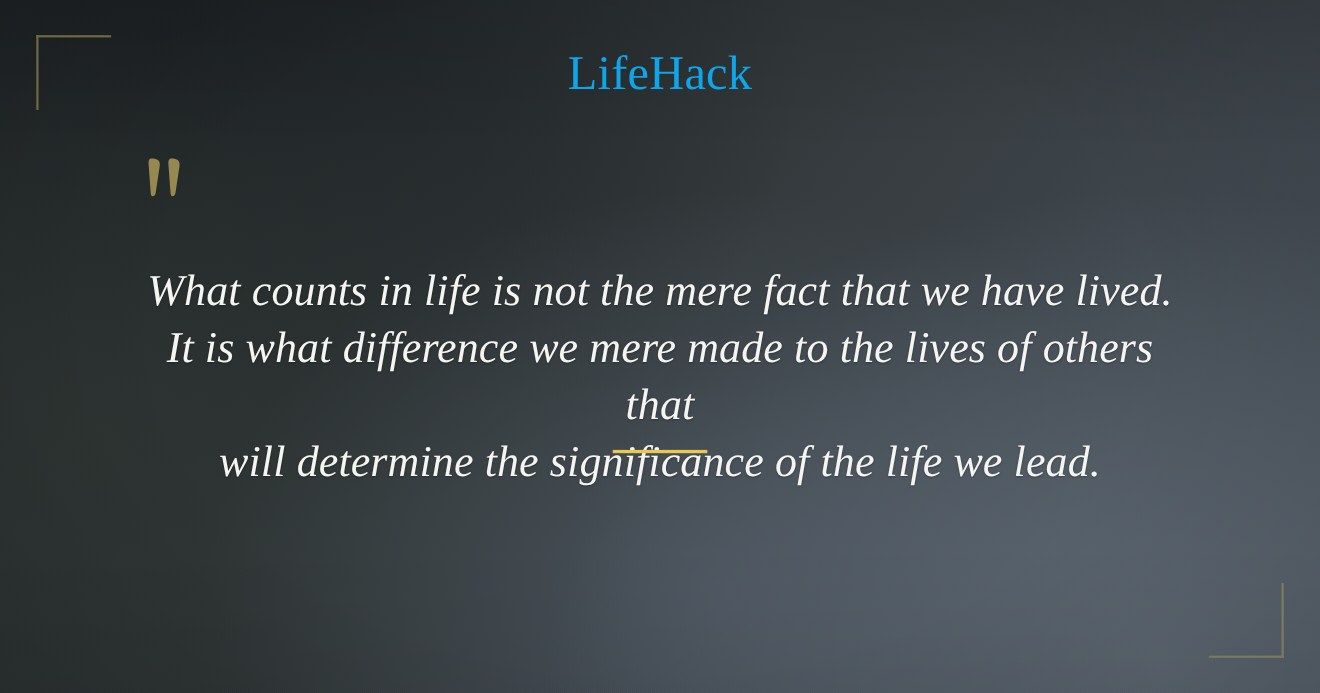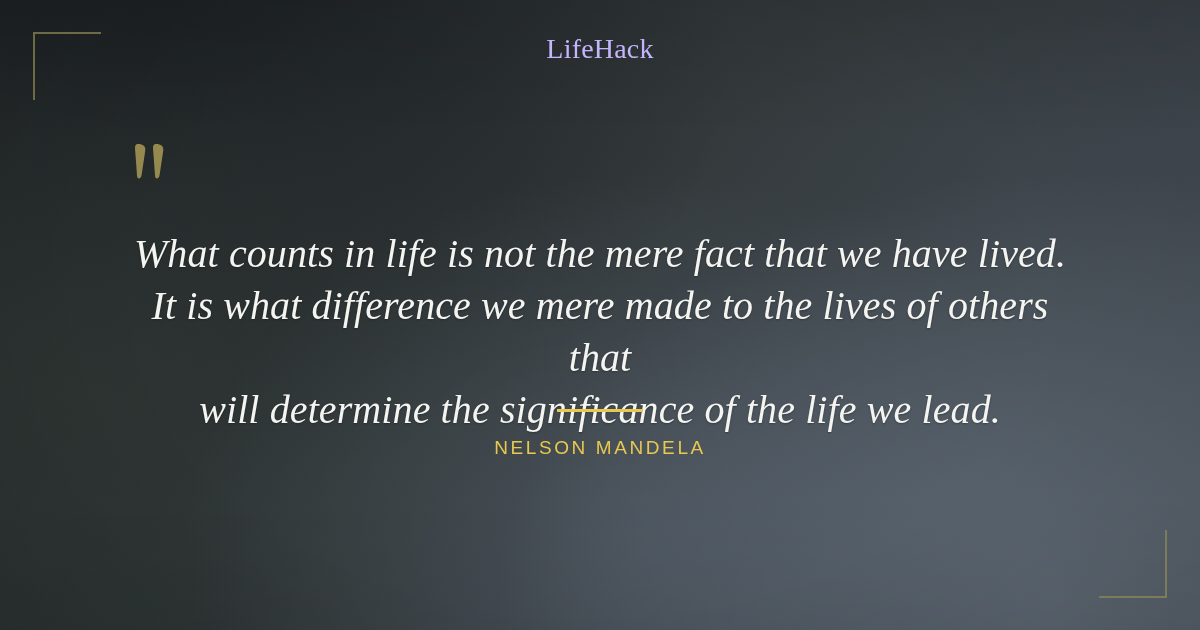--- a/index.html
+++ b/index.html
@@ -54,28 +54,28 @@
   .corner-br {
     right: 33px;
     bottom: 32px;
     border-bottom: 2px solid #7c7b5c;
     border-right: 2px solid #7c7b5c;
   }
 
   
   .brand {
     position: absolute;
-    top: 35px;
+    top: 45px;
     left: 0;
     right: 0;
     text-align: center;
     font-family: "Liberation Serif", "DejaVu Serif", serif;
-    font-size: 28px;
+    font-size: 44px;
     letter-spacing: 0.2px;
-    color: #c4b5fd;
+    color: #0ea5e9;
     font-weight: 400;
     line-height: 1;
   }
 
   
   .quote-mark {
     position: absolute;
     left: 132px;
     top: 142px;
     width: 44px;
@@ -84,21 +84,21 @@
 
   
   .quote-block {
     position: absolute;
     left: 80px;
     right: 80px;
     top: 212px;
     text-align: center;
   }
   .quote-text {
-    margin: 0;
+    margin: 10px;
     font-family: "Liberation Serif", "DejaVu Serif", serif;
     font-style: italic;
     font-size: 40px;
     line-height: 52px;
     color: #f4f4f1;
     letter-spacing: 0.1px;
     text-shadow: 0 1px 2px rgba(0,0,0,0.30);
   }
   .quote-line { display: block; }
 
@@ -150,15 +150,14 @@
   <blockquote class="quote-block">
     <p class="quote-text">
       <span class="quote-line">What counts in life is not the mere fact that we have lived.</span>
       <span class="quote-line">It is what difference we mere made to the lives of others that</span>
       <span class="quote-line">will determine the significance of the life we lead.</span>
     </p>
   </blockquote>
 
   <div class="divider"></div>
 
-  <div class="attribution">NELSON MANDELA</div>
 
 </div>
 
 </body></html>

